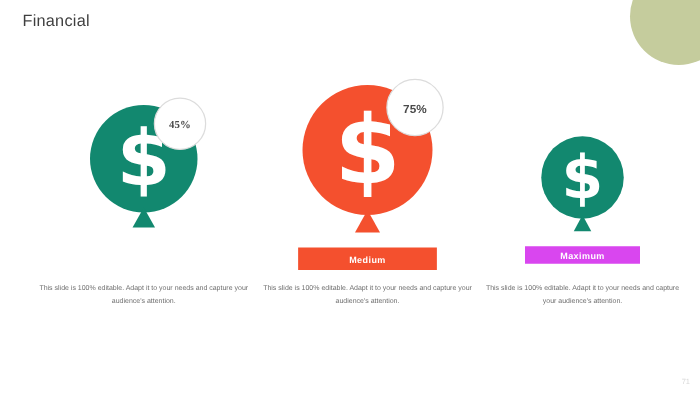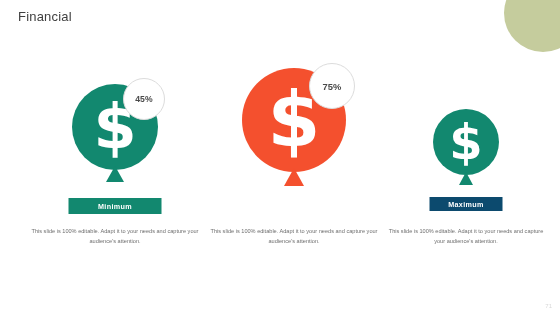--- a/index.html
+++ b/index.html
@@ -140,42 +140,42 @@
   }
 
   
   
   #col-min            { left: 18px;  top: 84px;  width: 194px; }
   #col-min .graphic   { width: 194px; height: 133px; }
   #col-min .ball      { width: 86px; height: 86px; background: #12886f; }
   #col-min .dollar    { font-size: 62px; }
   #col-min .stem      { top: 82px; border-width: 0 9px 16px 9px; border-bottom-color: #12886f; }
   #col-min .bar       { top: 114px; width: 93px; height: 16px; background: #12886f; }
-  #col-min .badge     { left: 105px; top: -6px; width: 40px; height: 40px; }
+  #col-min .badge     { left: 105px; top: -6px; width: 40px; height: 40px; font-family: Liberation Serif, serif; }
   #col-min .badge-value { font-size: 8.6px; }
   #col-min .body-text { top: 143px; }
 
   
   #col-med            { left: 197px; top: 68px;  width: 194px; }
   #col-med .graphic   { width: 194px; height: 150px; }
   #col-med .ball      { width: 104px; height: 104px; background: #f4502e; }
   #col-med .dollar    { font-size: 76px; }
   #col-med .stem      { top: 100px; border-width: 0 10px 18px 10px; border-bottom-color: #f4502e; }
   #col-med .bar       { top: 130px; width: 111px; height: 18px; background: #f4502e; }
   #col-med .badge     { left: 112px; top: -5px; width: 44px; height: 44px; }
   #col-med .badge-value { font-size: 9.4px; }
   #col-med .body-text { top: 159px; }
 
   
   #col-max            { left: 378px; top: 109px; width: 176px; }
   #col-max .graphic   { width: 176px; height: 108px; }
   #col-max .ball      { width: 66px; height: 66px; background: #12886f; }
   #col-max .dollar    { font-size: 48px; }
   #col-max .stem      { top: 63px; border-width: 0 7px 13px 7px; border-bottom-color: #12886f; }
-  #col-max .bar       { top: 88px; width: 73px; height: 14px; background: #0c4a6e; }
+  #col-max .bar       { top: 88px; width: 92px; height: 14px; background: #d946ef; }
   #col-max .badge     { left: 98px; top: -4px; width: 37px; height: 37px; }
   #col-max .badge-value { font-size: 7.6px; }
   #col-max .body-text { top: 118px; }
 
   
   .page-number {
     position: absolute;
     right: 8px;
     bottom: 6px;
     font-size: 6px;
@@ -191,36 +191,36 @@
 <div class="slide-title">Financial</div>
 
 <div class="columns">
 
   <div class="col" id="col-min">
     <div class="graphic">
       <div class="ball">
         <span class="dollar">$</span>
       </div>
       <div class="stem"></div>
-      <div class="bar">
-        <span class="bar-label">Minimum</span>
-      </div>
       <div class="badge">
         <span class="badge-value">45%</span>
       </div>
     </div>
     <div class="body-text">This slide is 100% editable. Adapt it to your needs and capture your audience's attention.</div>
   </div>
 
   <div class="col" id="col-med">
     <div class="graphic">
       <div class="ball">
         <span class="dollar">$</span>
       </div>
       <div class="stem"></div>
+      <div class="bar">
+        <span class="bar-label">Medium</span>
+      </div>
       <div class="badge">
         <span class="badge-value">75%</span>
       </div>
     </div>
     <div class="body-text">This slide is 100% editable. Adapt it to your needs and capture your audience's attention.</div>
   </div>
 
   <div class="col" id="col-max">
     <div class="graphic">
       <div class="ball">

